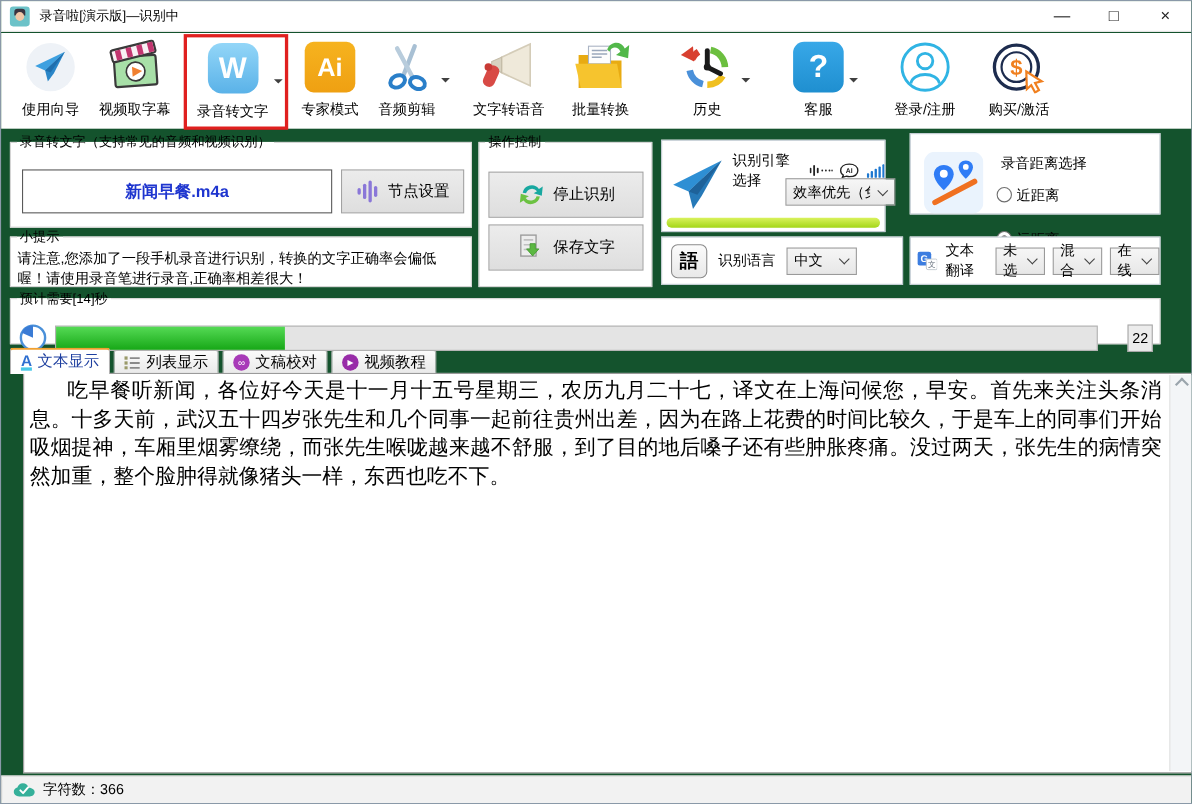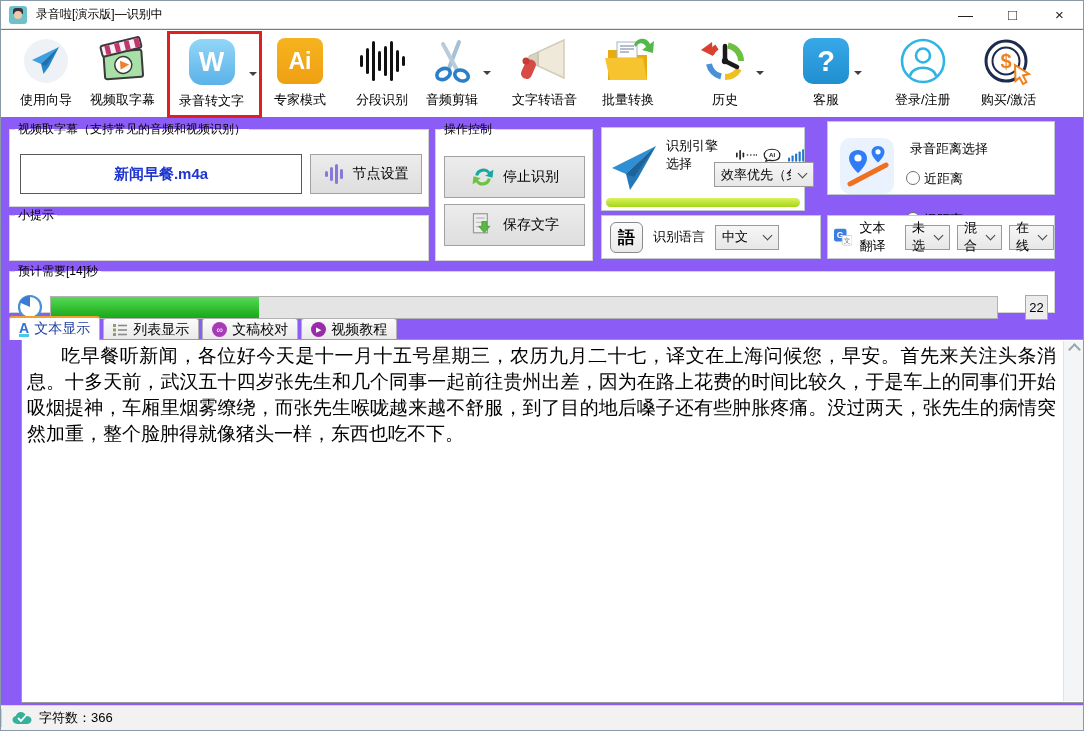--- a/index.html
+++ b/index.html
@@ -1,18 +1,18 @@
 <!DOCTYPE html>
 <html><head>
 <meta charset="utf-8">
 <style>
   * { box-sizing: border-box; }
   html,body { margin:0; padding:0; background:#c8d0d8; }
   .window {
-    position:relative; width:1084px; height:731px; background:#8b5cf6;
+    position:relative; width:1084px; height:731px; background:#14532d;
     border:1px solid #8a99a8; overflow:hidden;
     font-family:"Liberation Sans","DejaVu Sans",sans-serif; color:#000;
   }
   
   .titlebar { position:absolute; top:0; left:0; right:0; height:28px;
     display:flex; align-items:center; padding-left:8px; background:#fff;
     border-bottom:1px solid #e4e4e4; }
   .app-ico { width:18px; height:18px; border-radius:3px; background:#6cc2c8;
     position:relative; overflow:hidden; flex:0 0 auto; }
   .app-ico::before { content:''; position:absolute; left:4px; top:2px; width:10px; height:6px;
@@ -167,39 +167,20 @@
 
     <div class="tool-group">
       <div class="tool-item">
         <div class="tool-icon">
           <div class="sq sq-ai">Ai</div>
         </div>
         <div class="tool-label">专家模式</div>
       </div>
     </div>
 
-    <div class="tool-group" style="margin-left:12px;">
-      <div class="tool-item">
-        <div class="tool-icon">
-          <svg width="50" height="48" viewBox="0 0 50 48">
-            <g fill="#111">
-              <rect x="3" y="18" width="3" height="12" rx="1.5"></rect>
-              <rect x="9" y="11" width="3" height="26" rx="1.5"></rect>
-              <rect x="15" y="4" width="3" height="40" rx="1.5"></rect>
-              <rect x="21" y="14" width="3" height="20" rx="1.5"></rect>
-              <rect x="27" y="9" width="3" height="30" rx="1.5"></rect>
-              <rect x="33" y="4" width="3" height="40" rx="1.5"></rect>
-              <rect x="39" y="13" width="3" height="22" rx="1.5"></rect>
-              <rect x="45" y="19" width="3" height="10" rx="1.5"></rect>
-            </g>
-          </svg>
-        </div>
-        <div class="tool-label">分段识别</div>
-      </div>
-    </div>
 
     <div class="tool-group">
       <div class="tool-item">
         <div class="tool-icon">
           <svg width="48" height="48" viewBox="0 0 48 48">
             <path d="M21 31 L31 5" stroke="#a8c0d4" stroke-width="4" stroke-linecap="round" fill="none"></path>
             <path d="M29 33 L15 7" stroke="#b8ccdc" stroke-width="4" stroke-linecap="round" fill="none"></path>
             <ellipse cx="15.5" cy="37" rx="7" ry="5.2" transform="rotate(-28 15.5 37)" fill="none" stroke="#2a7fc9" stroke-width="3.6"></ellipse>
             <ellipse cx="33.5" cy="38.5" rx="7" ry="5.2" transform="rotate(22 33.5 38.5)" fill="none" stroke="#2a7fc9" stroke-width="3.6"></ellipse>
           </svg>
@@ -290,39 +271,40 @@
             <path d="M33 28 L47 37 L41 38.5 L44.5 45 L41 47 L37.5 40.5 L33.5 44 Z" fill="#fff" stroke="#f08020" stroke-width="2"></path>
           </svg>
         </div>
         <div class="tool-label">购买/激活</div>
       </div>
     </div>
 
   </div>
 
   <fieldset style="left:8px; top:120px; width:420px; height:86px;">
-    <legend>视频取字幕（支持常见的音频和视频识别）</legend>
+    <legend>录音转文字（支持常见的音频和视频识别）</legend>
     <div class="file-box">
       <span class="file-name">新闻早餐.m4a</span>
     </div>
     <div class="btn node-btn">
       <svg width="22" height="22" viewBox="0 0 22 22">
         <g fill="#8a77d8">
           <rect x="1" y="8" width="3" height="6" rx="1.5"></rect>
           <rect x="6" y="4" width="3" height="14" rx="1.5"></rect>
           <rect x="11" y="1" width="3" height="20" rx="1.5"></rect>
           <rect x="16" y="6" width="3" height="10" rx="1.5"></rect>
         </g>
       </svg>
       <span>节点设置</span>
     </div>
   </fieldset>
 
   <fieldset style="left:8px; top:206px; width:420px; height:54px;">
     <legend>小提示</legend>
+    <div class="tip-text">请注意,您添加了一段手机录音进行识别，转换的文字正确率会偏低喔！请使用录音笔进行录音,正确率相差很大！</div>
   </fieldset>
 
   <fieldset style="left:434px; top:120px; width:158px; height:140px;">
     <legend>操作控制</legend>
     <div class="btn ctl-btn" style="top:18px;">
       <svg width="26" height="26" viewBox="0 0 30 30">
         <path d="M6 13 A9.5 9.5 0 0 1 23 9 L27 6.5 L26 16 L17.5 13.5 L21 11.5 A6.5 6.5 0 0 0 9.5 13.5 Z" fill="#18a8a0"></path>
         <path d="M24 17 A9.5 9.5 0 0 1 7 21 L3 23.5 L4 14 L12.5 16.5 L9 18.5 A6.5 6.5 0 0 0 20.5 16.5 Z" fill="#6cc242"></path>
       </svg>
       <span>停止识别</span>

